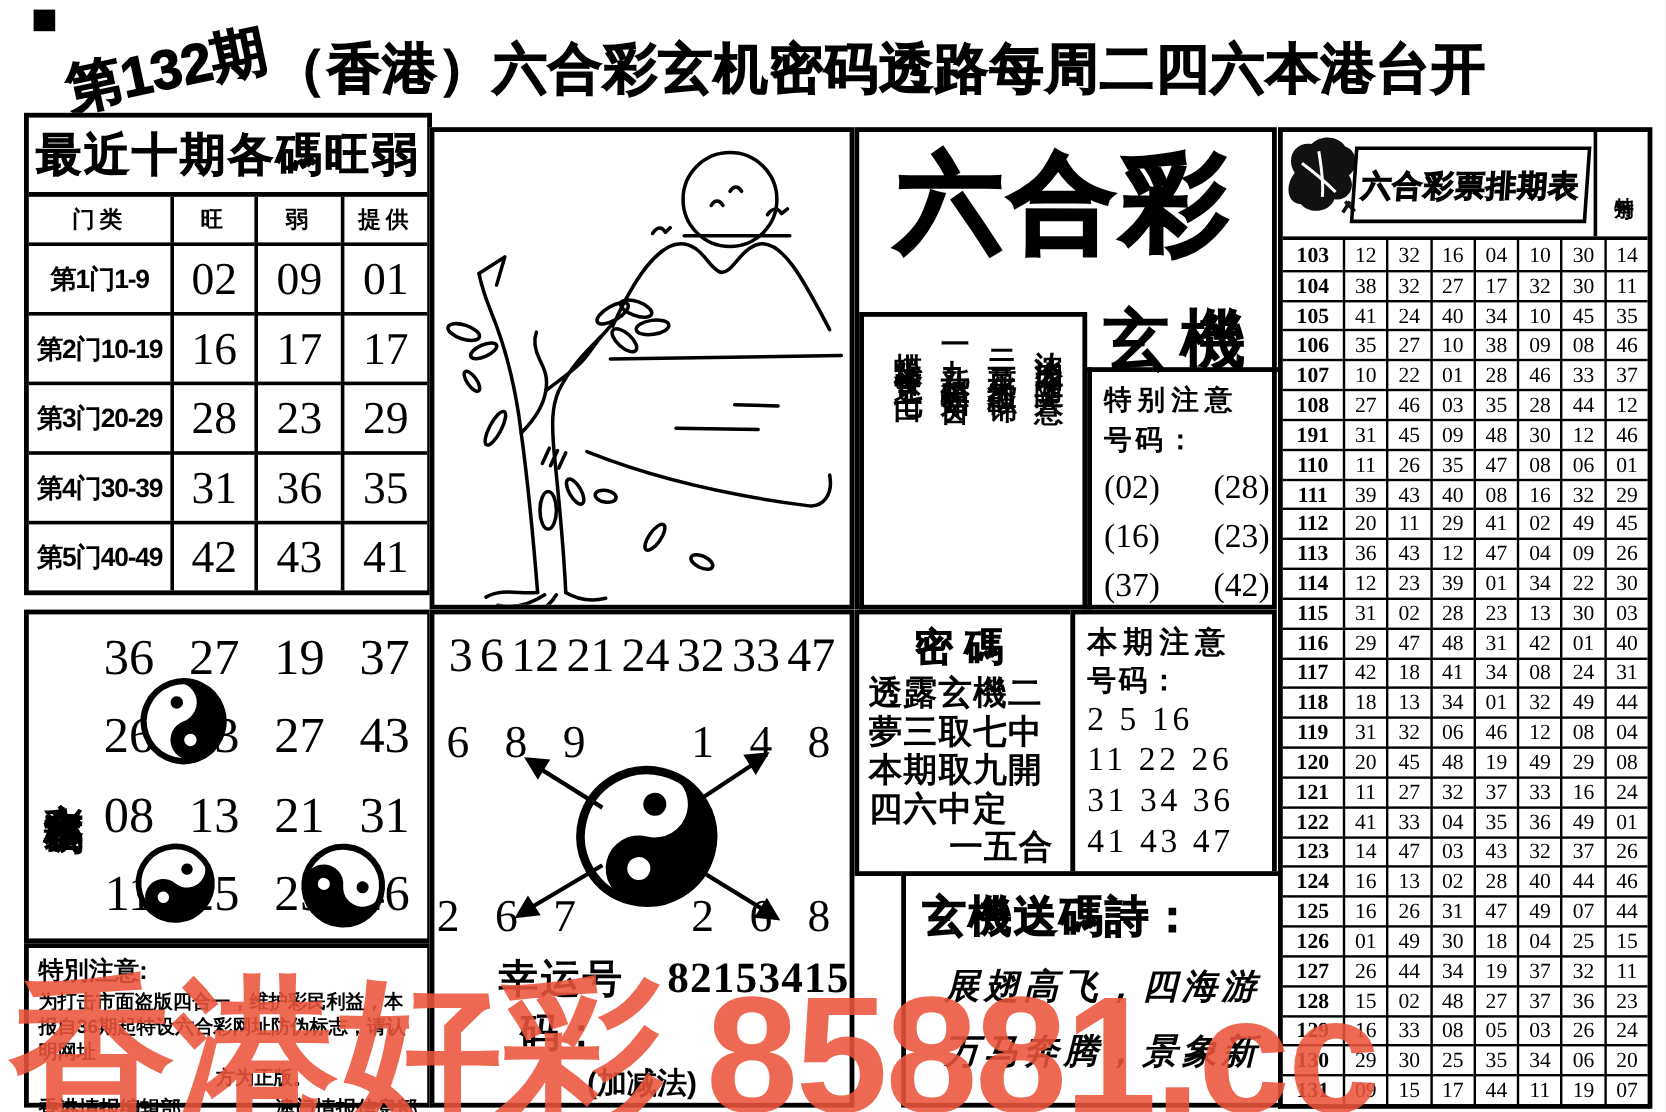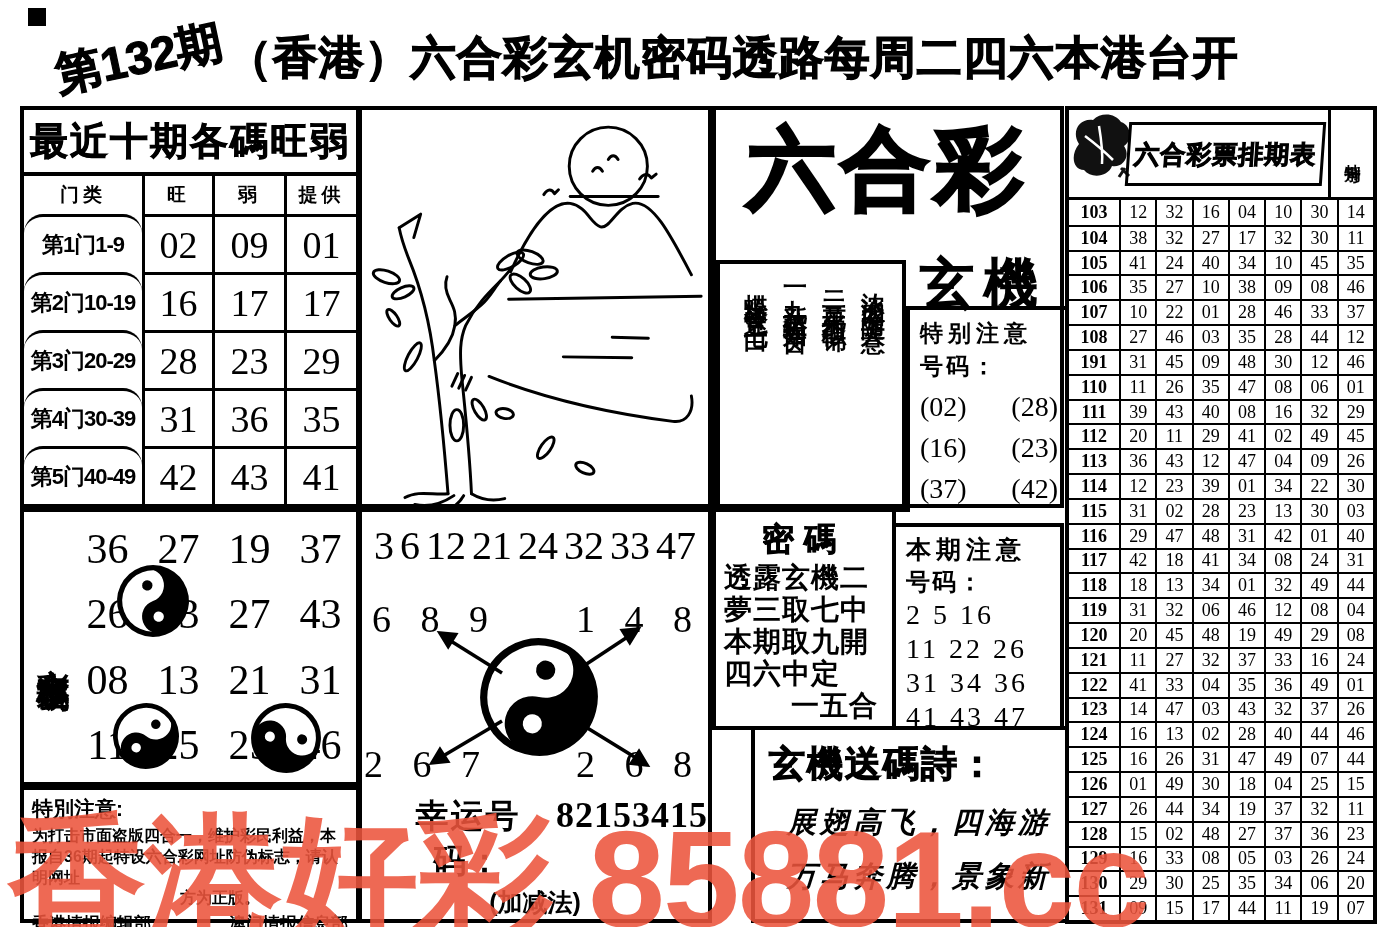--- a/index.html
+++ b/index.html
@@ -18,27 +18,27 @@
     -webkit-text-stroke:1.2px #000; margin-right:6px;
   }
   #header .region, #header .title {
     font-size:45px; font-weight:900; -webkit-text-stroke:1.2px #000; letter-spacing:1px;
     vertical-align:middle;
   }
 
   .panel { position:absolute; border:4px solid #000; background:#fff; }
 
   
-  #panel-hotcold { left:20px; top:106px; width:340px; height:402px; display:flex; flex-direction:column; }
+  #panel-hotcold { left:20px; top:94px; width:340px; height:402px; display:flex; flex-direction:column; }
   #hc-title { height:66px; border-bottom:4px solid #000; display:flex; align-items:center; justify-content:center;
     font-size:38px; font-weight:900; letter-spacing:2px; -webkit-text-stroke:0.8px #000; }
   #hc-table { flex:1; display:grid; grid-template-columns:118px 70px 72px 1fr; grid-auto-rows:1fr;
     grid-template-rows:38px repeat(5,1fr); }
   .hc-cell { border-left:3px solid #000; border-top:3px solid #000; display:flex; align-items:center; justify-content:center; }
-  .hc-cell.nol { border-left:none;border-radius:19px; }
+  .hc-cell.nol { border-left:none; }
   .hc-cell.not { border-top:none; }
   .hc-head { font-size:19px; font-weight:bold; letter-spacing:4px; }
   .hc-label { font-size:22px; font-weight:900; letter-spacing:-1px; }
   .hc-val { font-family:"Liberation Serif", serif; font-size:38px; }
 
   
   #panel-lucky { left:20px; top:508px; width:340px; height:278px; }
   #lk-label { position:absolute; left:6px; top:6px; height:262px; writing-mode:vertical-rl;
     font-size:33px; font-weight:900; letter-spacing:2px; text-align:center; }
   #lk-grid { position:absolute; left:48px; top:4px; width:284px; height:262px;
@@ -84,21 +84,21 @@
   #sa-title { font-size:23px; font-weight:900; letter-spacing:5px; }
   #sa-sub { font-size:23px; font-weight:900; letter-spacing:3px; margin-top:2px; }
   .sa-row { display:flex; justify-content:space-between; font-family:"Liberation Serif", serif;
     font-size:28px; margin-top:9px; }
 
   
   #panel-secret { left:712px; top:508px; width:184px; height:222px; padding:6px 8px; }
   #sc-title { text-align:center; font-size:32px; font-weight:900; letter-spacing:10px; -webkit-text-stroke:0.8px #000; }
   .sc-line { font-size:28px; font-weight:900; line-height:1.14; letter-spacing:1px; }
   .sc-line.last { text-align:right; padding-right:6px; }
-  #panel-period { left:892px; top:523px; width:172px; height:222px; padding:6px 10px; }
+  #panel-period { left:892px; top:508px; width:172px; height:222px; padding:6px 10px; }
   #pd-title { font-size:25px; font-weight:900; letter-spacing:5px; }
   #pd-sub { font-size:24px; font-weight:900; letter-spacing:2px; }
   .pd-row { font-family:"Liberation Serif", serif; font-size:28px; line-height:1.22; letter-spacing:3px; }
 
   
   #panel-codepoem { left:751px; top:726px; width:352px; height:197px; padding:10px 14px; }
   #cp-title { font-size:36px; font-weight:900; -webkit-text-stroke:1.2px #000; letter-spacing:2px; }
   .cp-line { font-size:29px; font-weight:bold; font-style:italic; letter-spacing:4px; margin-top:14px; padding-left:18px; }
 
   

